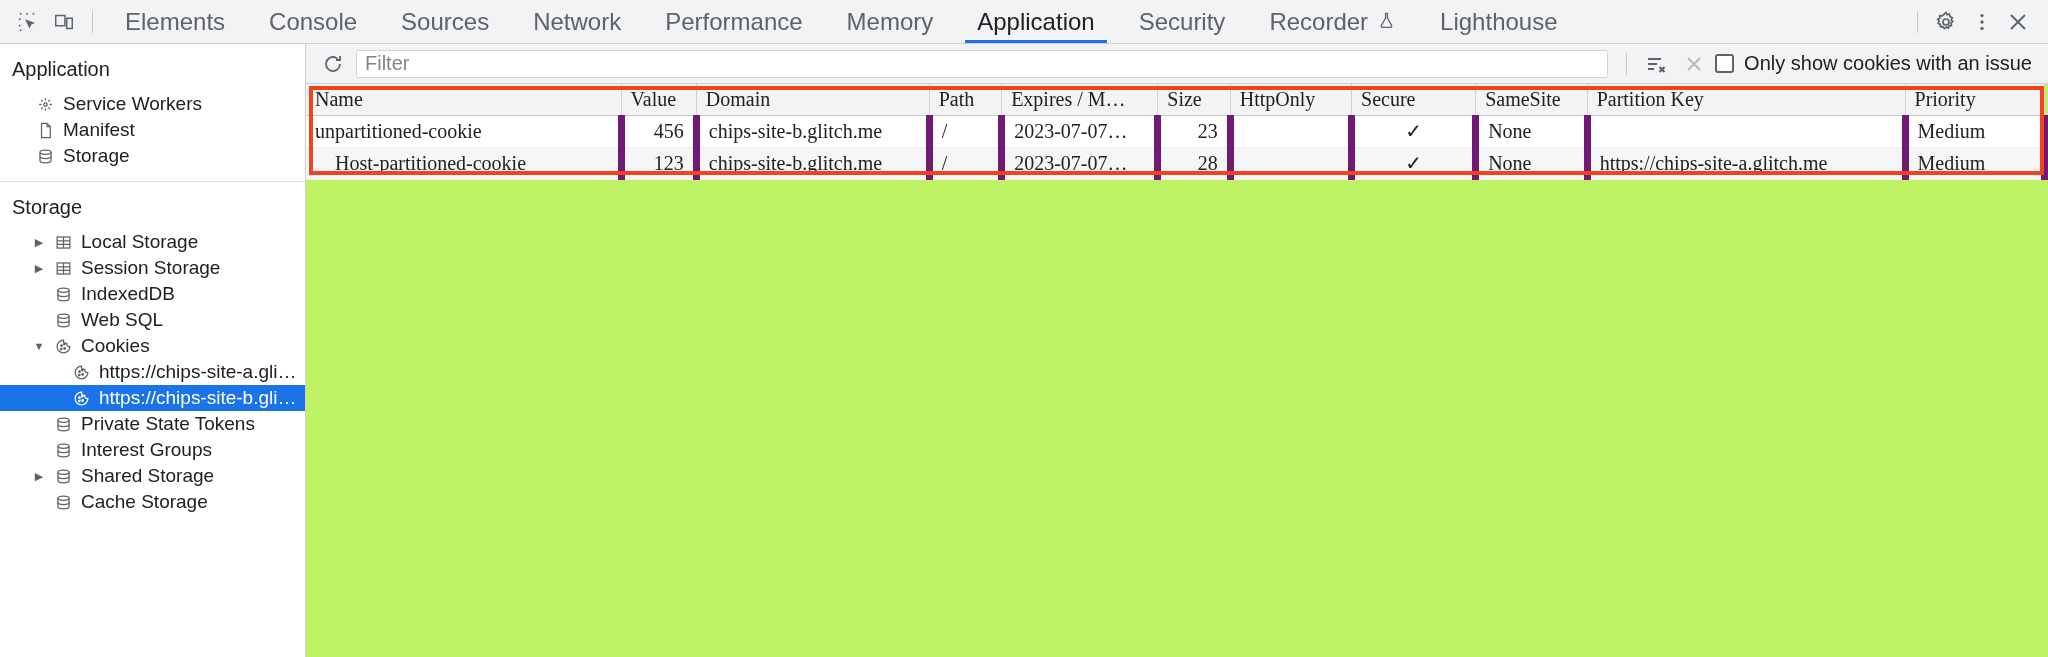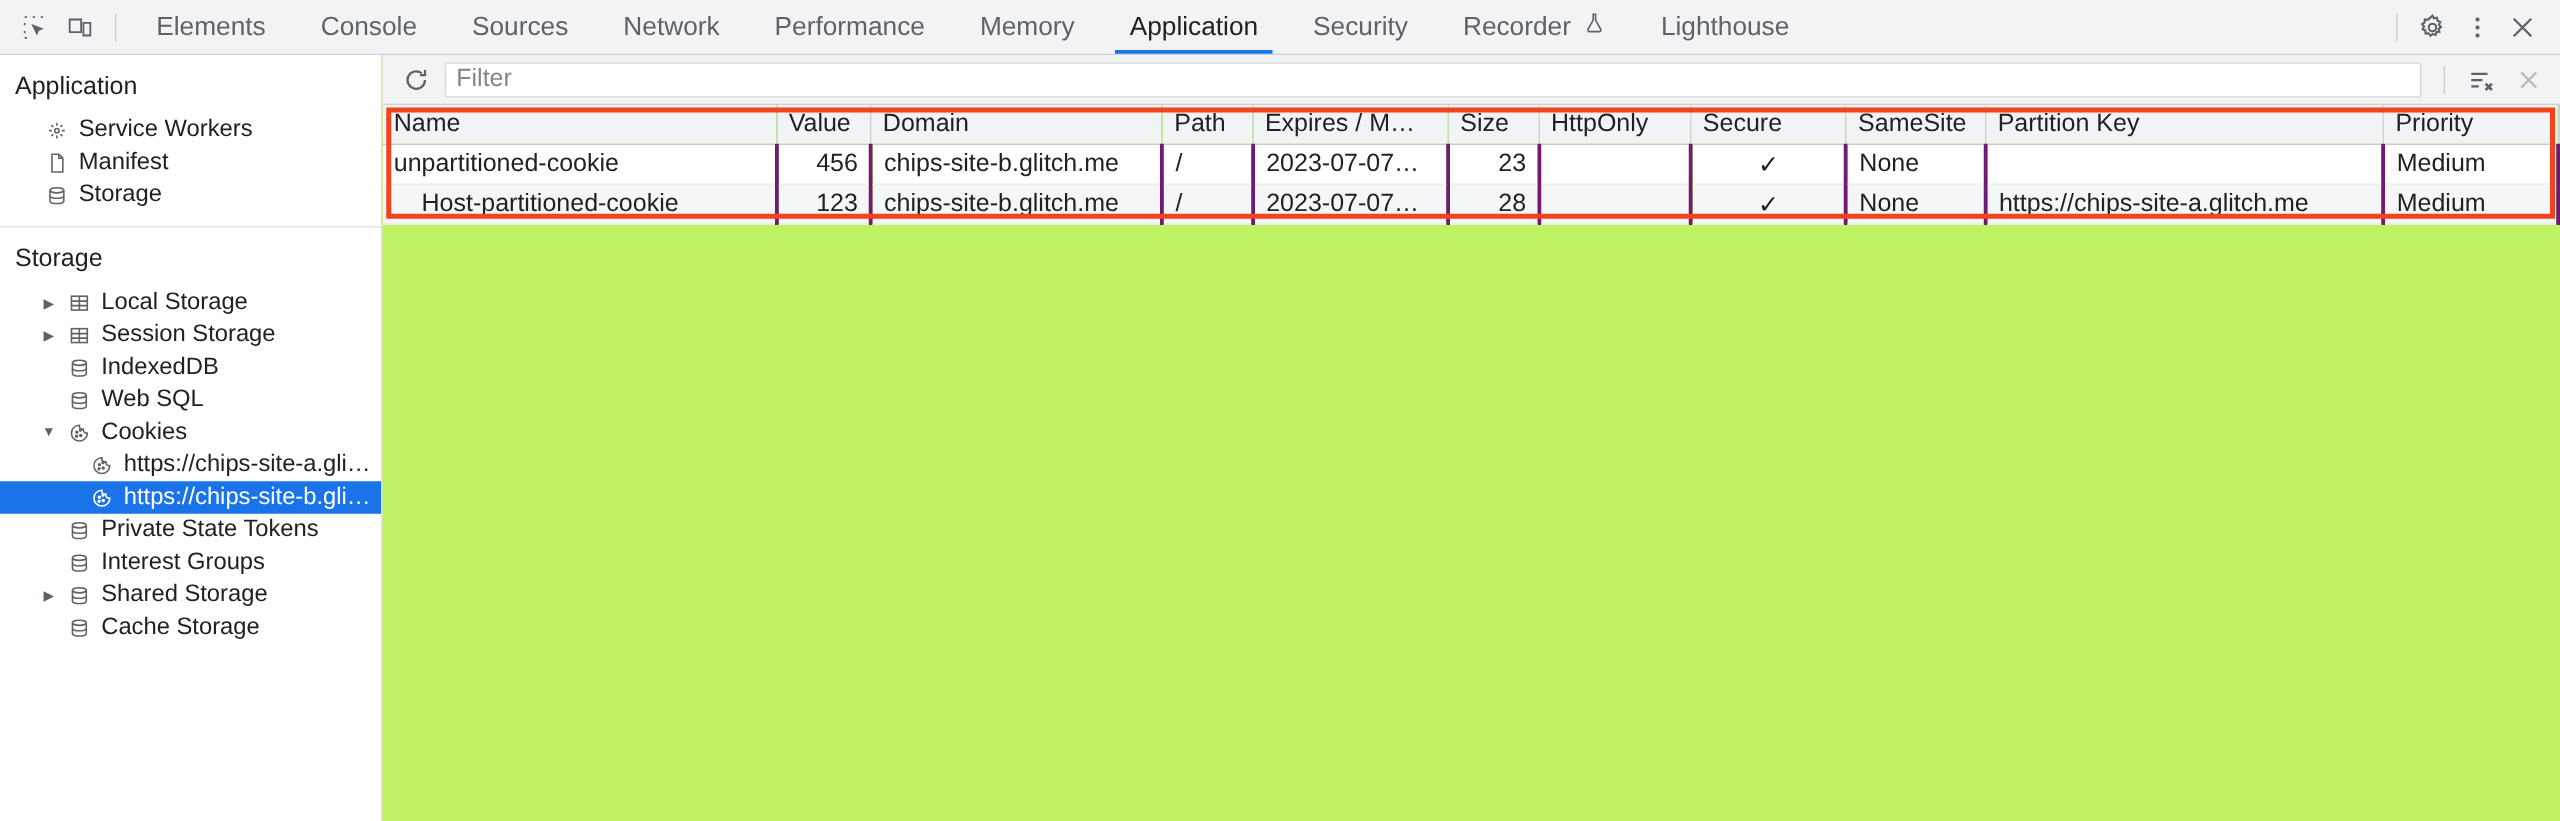--- a/index.html
+++ b/index.html
@@ -26,21 +26,21 @@
     color: #5f6368; cursor: pointer; flex: 0 0 auto;
   }
   .tb-sep {
     width: 1px; height: 22px; background: #c6cacd; margin: 0 10px; flex: 0 0 auto;
   }
   .tabs { display: flex; align-items: center; height: 100%; flex: 1 1 auto; }
   .tab {
     height: 100%;
     padding: 0 22px;
     display: flex; align-items: center; gap: 9px;
-    font-size: 21px; color: #5f6368;
+    font-size: 24px; color: #5f6368;
     cursor: pointer; position: relative; white-space: nowrap;
   }
   .tab.active { color: #202124; font-weight: 500; }
   .tab.active::after {
     content: ""; position: absolute; left: 10px; right: 10px; bottom: 0;
     height: 3px; background: #1a73e8;
   }
   .tb-right { display: flex; align-items: center; flex: 0 0 auto; }
 
   
@@ -108,32 +108,32 @@
   }
   .chk-label { font-size: 20px; color: #202124; white-space: nowrap; }
 
   
   .table-outer { flex: 1 1 auto; position: relative; min-height: 0; overflow: hidden; }
   .annot {
     position: absolute; left: 3px; top: 2px; right: 4px; height: 89px;
     border: 4px solid #f4431c; pointer-events: none; z-index: 5;
   }
   table.cookies {
-    width: 100%; border-collapse: collapse; table-layout: fixed;
+    width: 100%; border-collapse: collapse; table-layout: fixed; font-family: Liberation Serif, serif;
   }
   table.cookies th {
     background: #f1f3f4; font-weight: 400; font-size: 20px; color: #202124;
     text-align: left; height: 31px; padding: 0 9px;
     border-right: 1px solid #d0d3d6; border-bottom: 1px solid #c6c9cc;
     white-space: nowrap; overflow: hidden; text-overflow: ellipsis;
     cursor: pointer;
   }
   table.cookies td {
     font-size: 20px; color: #202124; height: 32px; padding: 0 9px;
-    border-right: 3px solid #701a75; border-bottom: 1px solid #eceeef;
+    border-right: 7px solid #701a75; border-bottom: 1px solid #eceeef;
     white-space: nowrap; overflow: hidden; text-overflow: ellipsis;
   }
   tr.row-odd td { background: #ffffff; }
   tr.row-even td { background: #f5f6f7; }
   td.indent { padding-left: 28px; }
   td.num { text-align: right; }
   td.center { text-align: center; }
   .filler { display: flex; flex: 1 1 auto; min-height: 0; }
   .filler-col { border-right: 1px solid #e3e5e7; height: 100%; }
 </style>
@@ -403,20 +403,24 @@
         <div class="fb-btn">
           <svg width="24" height="24" viewBox="0 0 24 24" fill="none" stroke="currentColor" stroke-width="1.8">
             <path d="M4 7h13M4 12h9M4 17h6"></path>
             <path d="M15.5 15l5 5M20.5 15l-5 5" stroke-width="2.1"></path>
           </svg>
         </div>
         <div class="fb-btn disabled">
           <svg width="24" height="24" viewBox="0 0 24 24" fill="none" stroke="currentColor" stroke-width="1.8">
             <path d="M6 6l12 12M18 6L6 18"></path>
           </svg>
+        </div>
+        <div class="chk-wrap">
+          <span class="chk"></span>
+          <span class="chk-label">Only show cookies with an issue</span>
         </div>
       </div>
 
       <div class="table-outer">
         <div class="annot"></div>
         <table class="cookies">
           <thead>
             <tr id="hdr-row">
                 <th style="width: 226px;">Name</th>
                 <th style="width: 54px;">Value</th>

